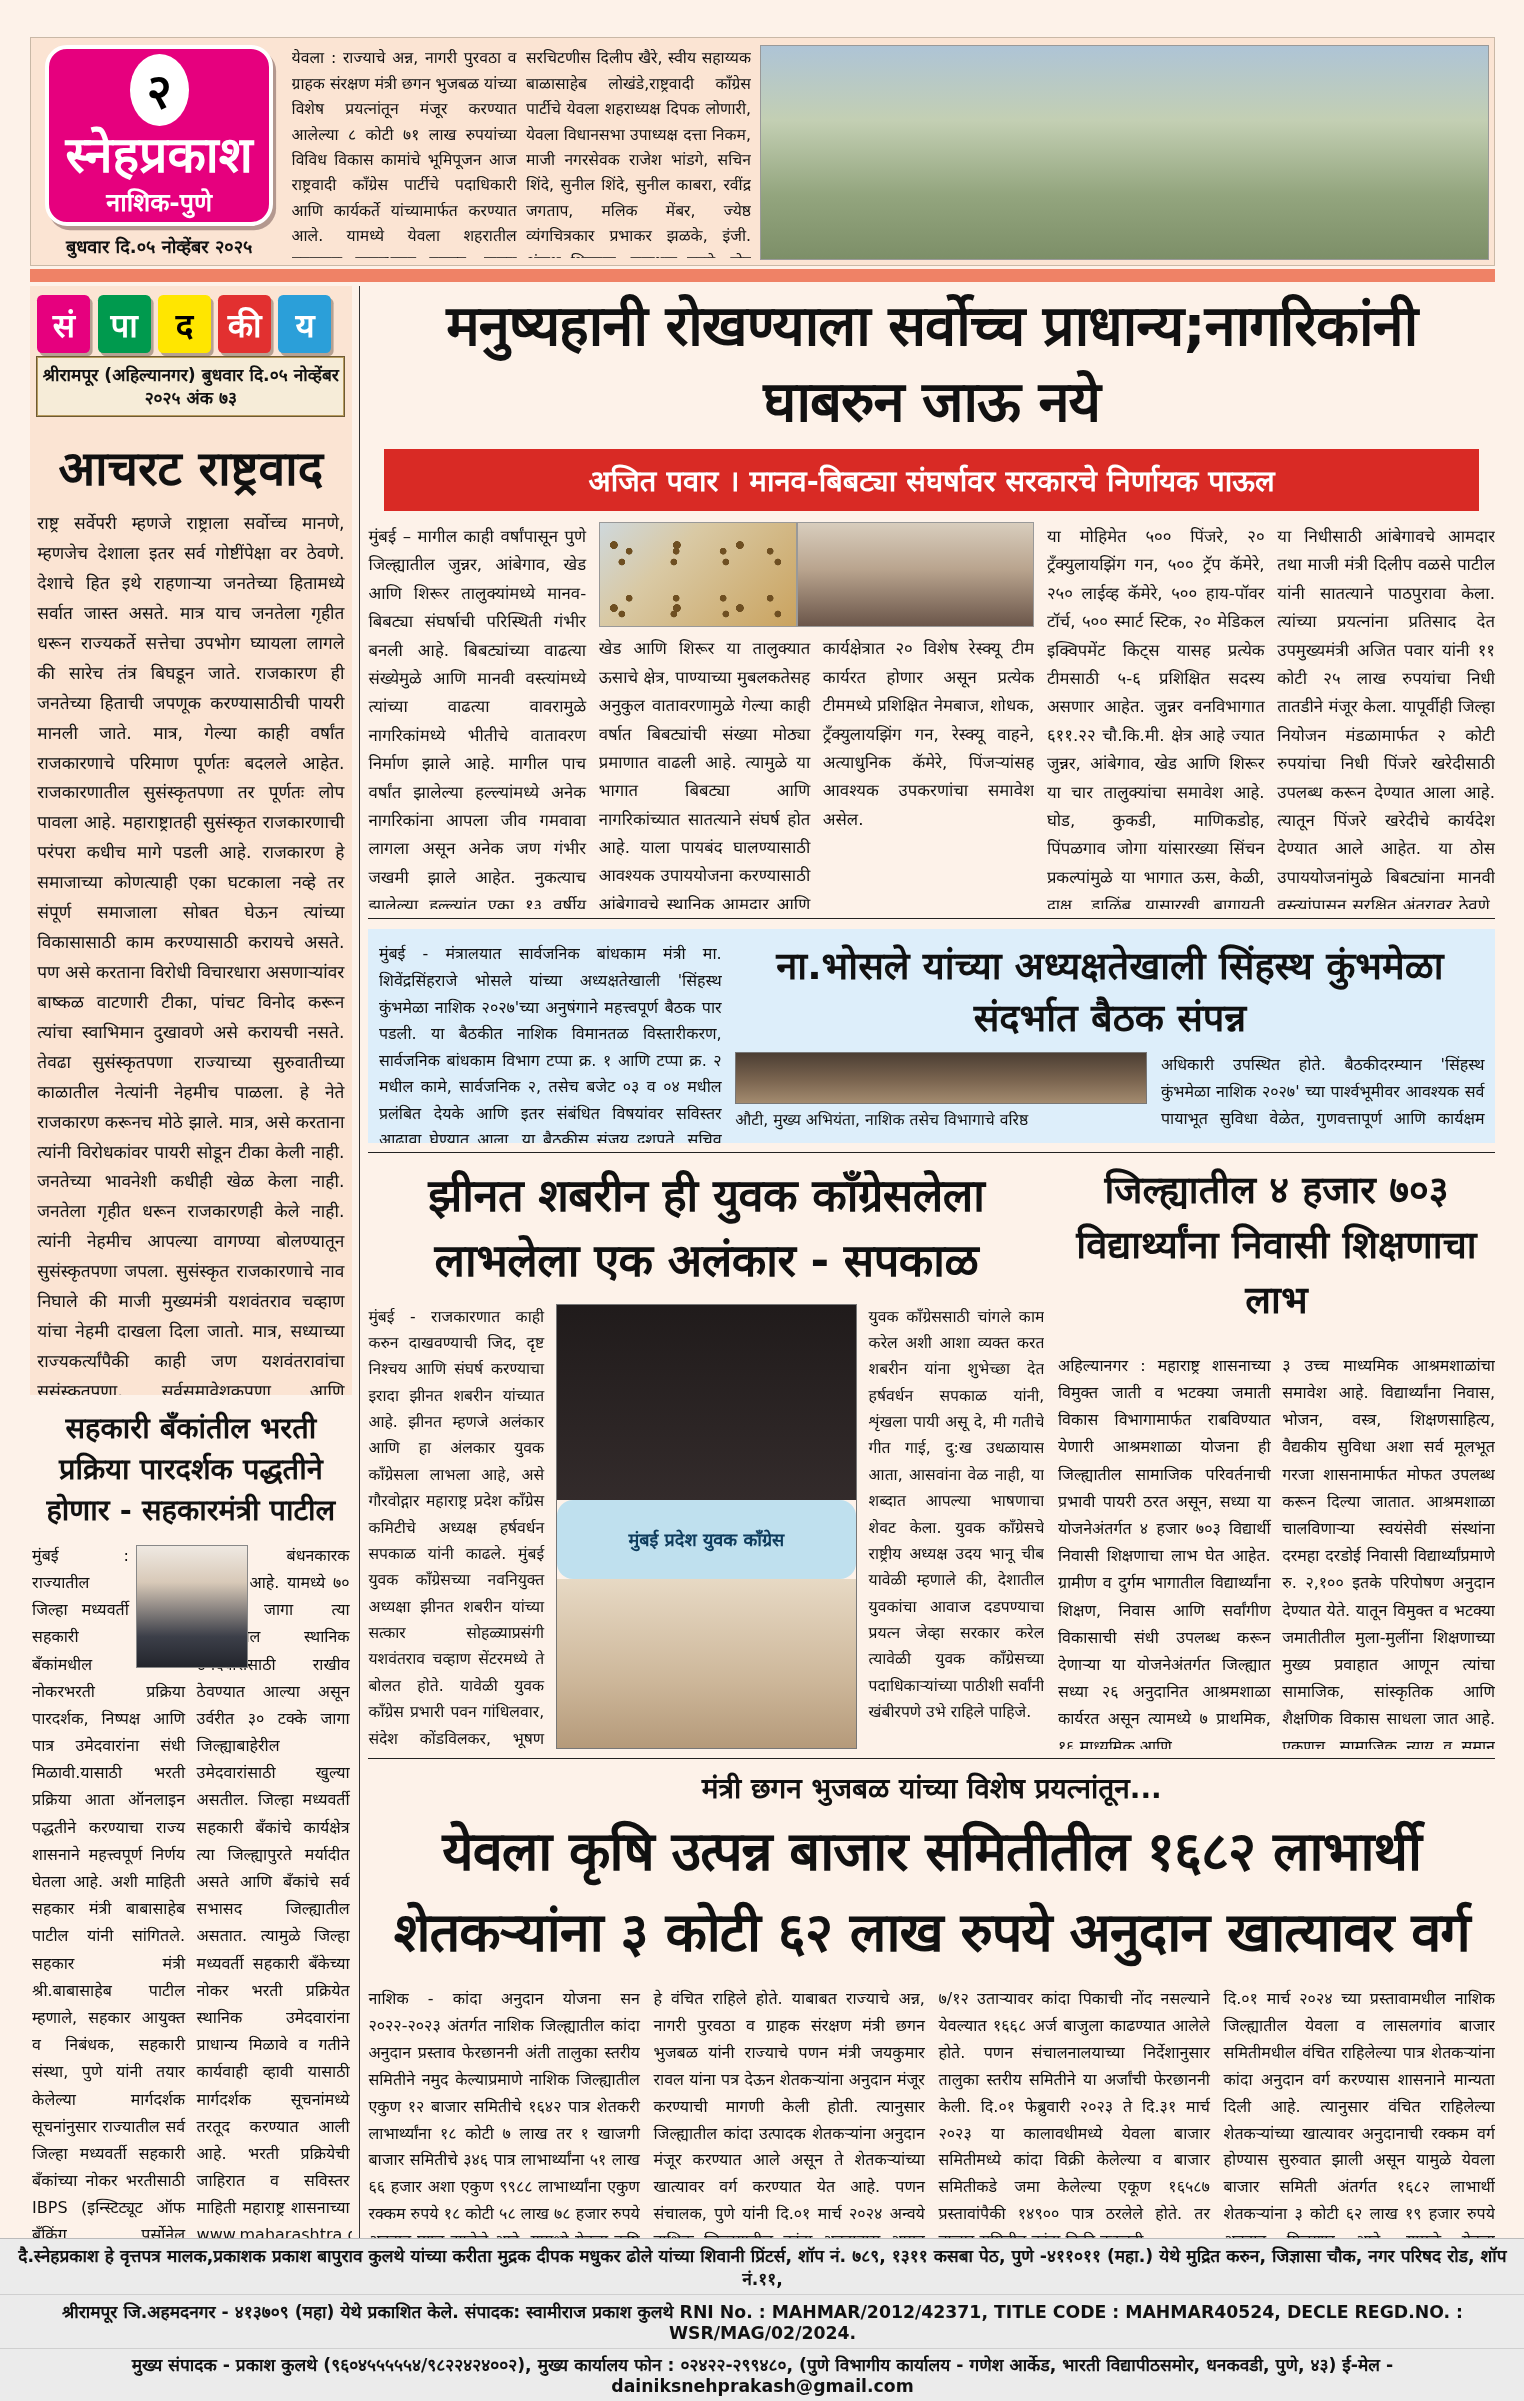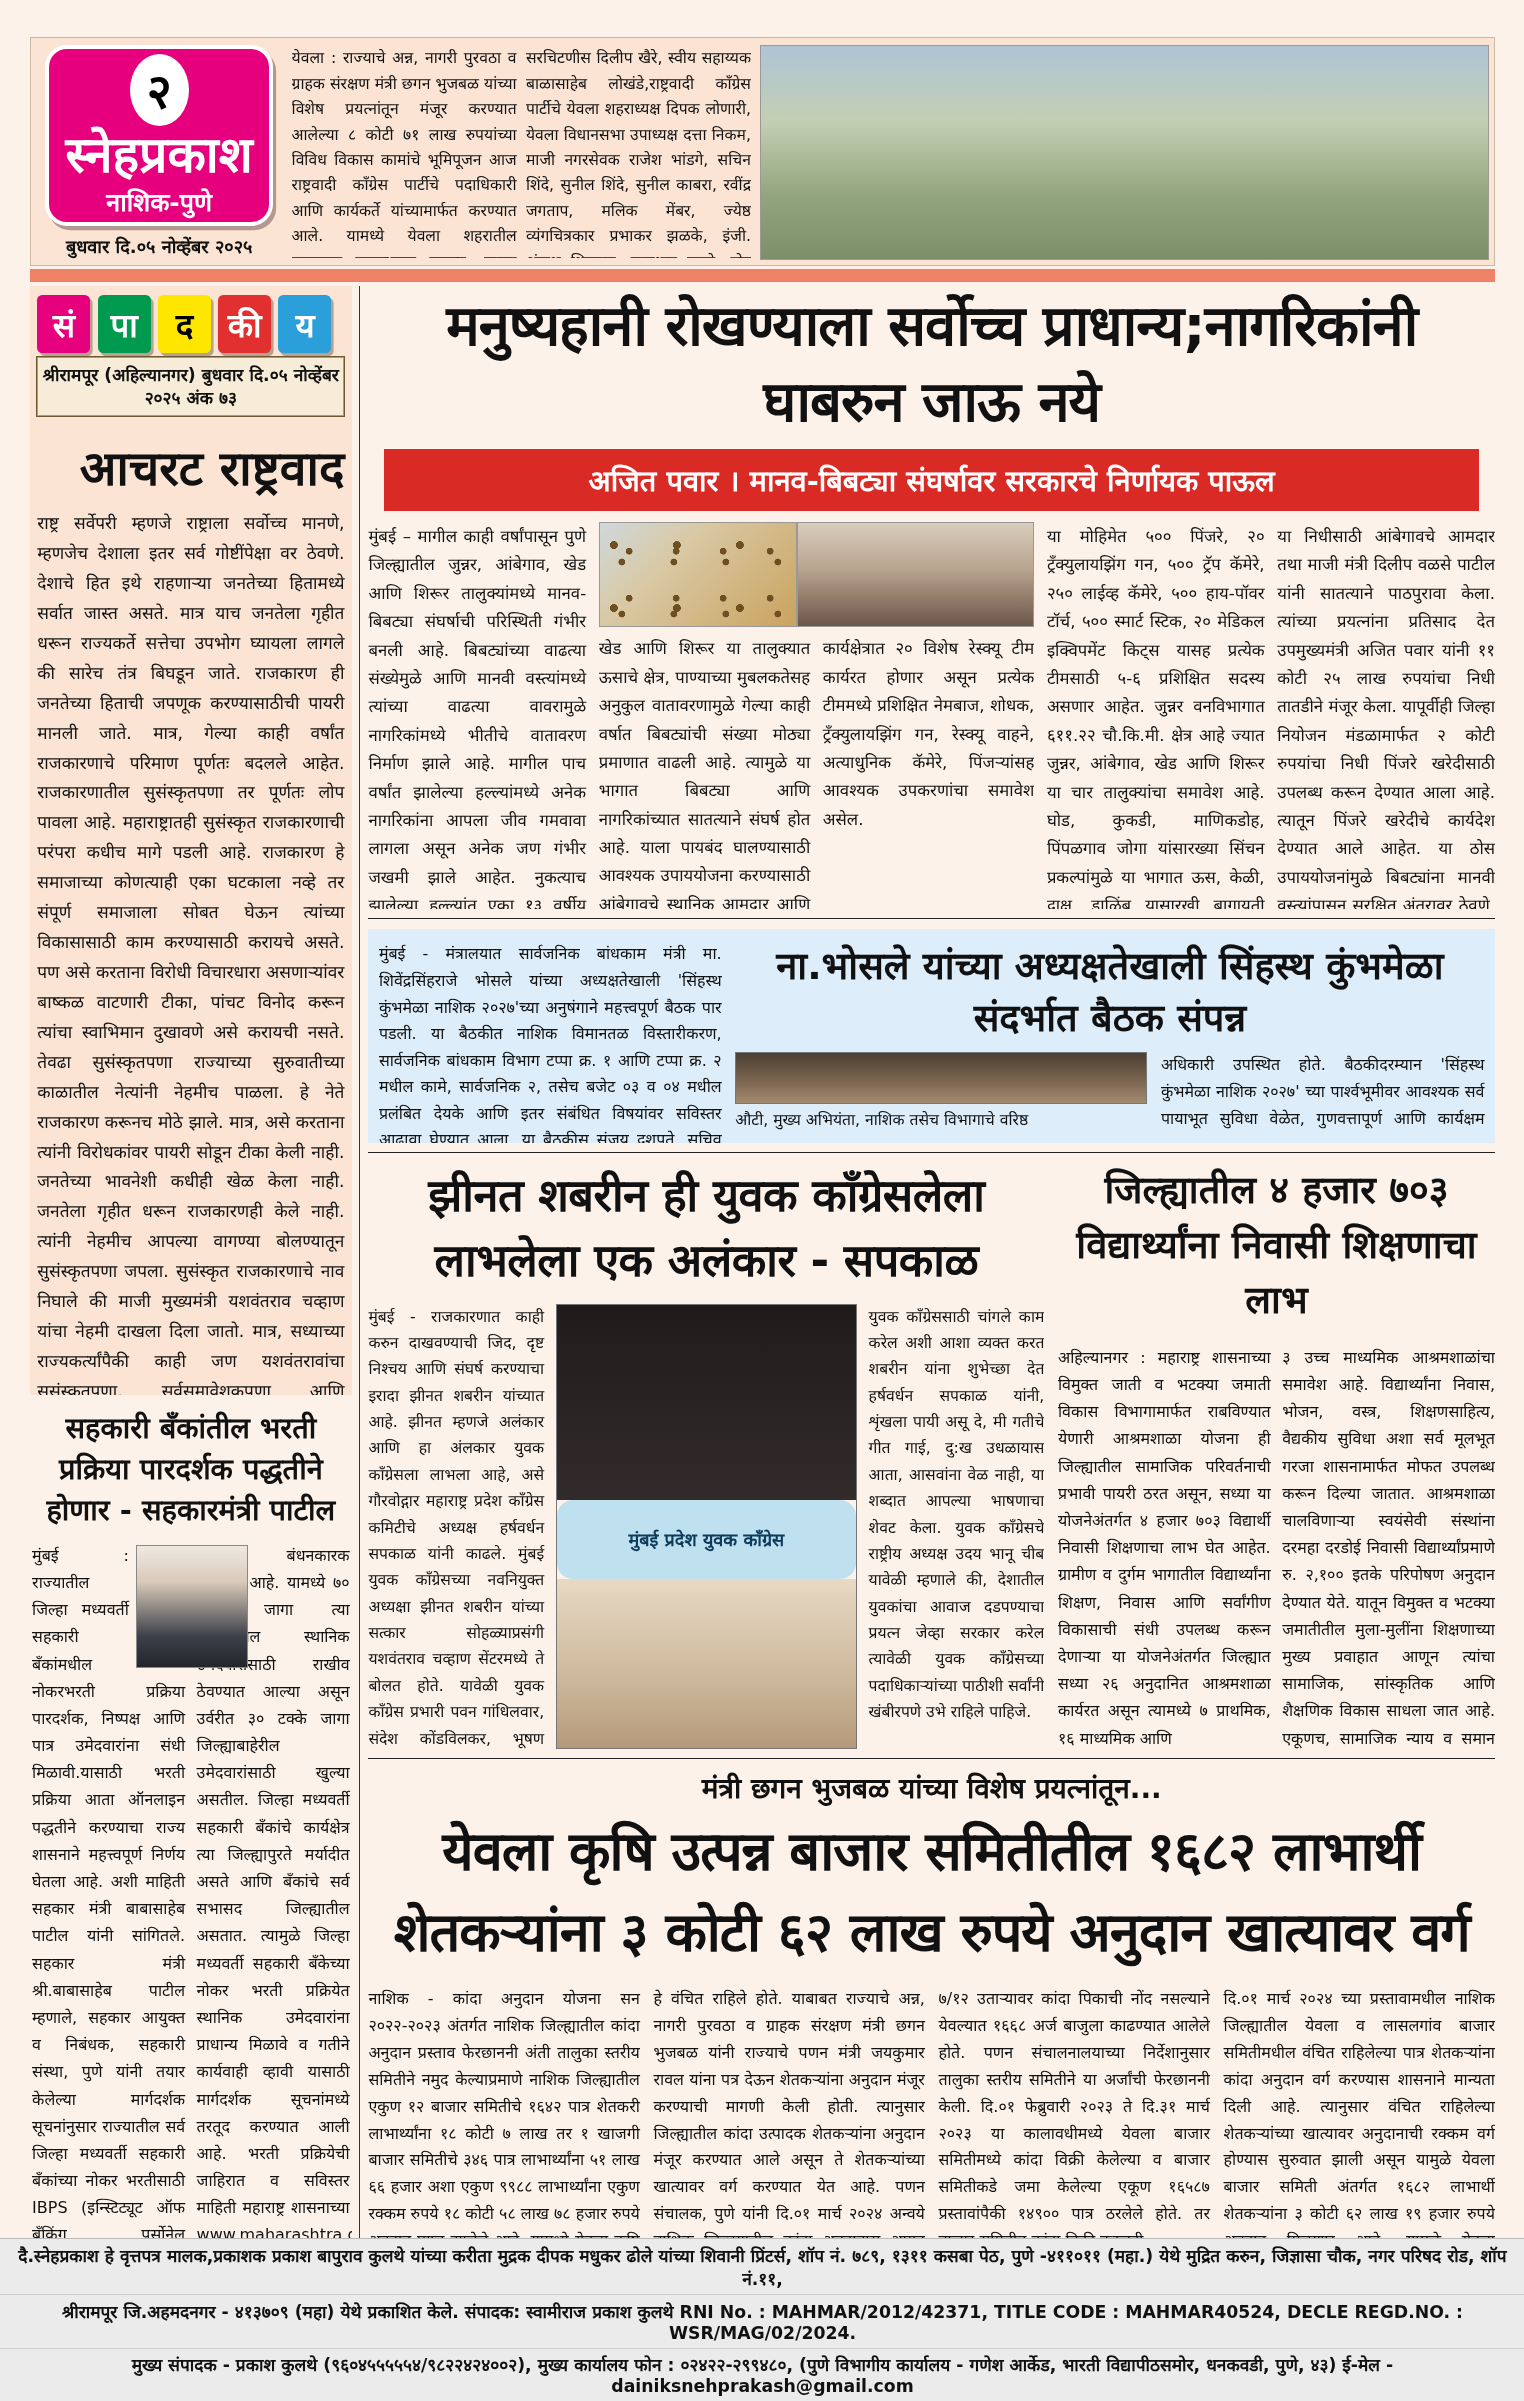--- a/index.html
+++ b/index.html
@@ -25,21 +25,21 @@
   .maingrid{display:flex;margin-top:4.2px;}
   .leftcol{width:330px;border-right:1.6px solid #333;padding-right:7.3px;box-sizing:border-box;}
   .rightcol{flex:1;padding-left:8.4px;min-width:0;}
 
   
   .edit{background:#fbe4d3;padding:9.4px 7.3px;height:1109px;box-sizing:border-box;overflow:hidden;}
   .edtiles{display:flex;gap:7.3px;justify-content:flex-start;}
   .tile{width:53px;height:58px;border-radius:5.2px;display:flex;align-items:center;justify-content:center;font-size:33px;font-weight:bold;color:#fff;box-shadow:2.6px 3.1px 0 rgba(80,60,50,.4);}
   .t0{background:#e6007e}.t1{background:#009a4e}.t2{background:#ffe600;color:#000}.t3{background:#e23030}.t4{background:#2b9fd9}
   .eddateline{margin-top:4px;border:1.6px solid #b79b5e;outline:1px solid #6d5a33;background:#f6ecd8;padding:5.2px 4.2px;font-size:17.3px;font-weight:bold;text-align:center;}
-  .edtitle{font-size:48px;font-weight:bold;text-align:right;margin:18px 0 10.5px 0;}
+  .edtitle{font-size:48px;font-weight:bold;text-align:center;margin:18px 0 10.5px 0;}
   .edbody{font-size:17.3px;line-height:1.73;text-align:justify;}
 
   
   .bank{padding:13.6px 2.1px 0 2.1px;height:884px;box-sizing:border-box;overflow:hidden;}
   .bankhead{font-size:29px;font-weight:bold;text-align:center;line-height:1.4;}
   .bankbody{display:flex;gap:11.5px;margin-top:11.5px;position:relative;}
   .bankcol{flex:1;font-size:16px;line-height:1.7;text-align:justify;min-width:0;}
   .patil{float:right;width:110px;height:121px;margin:3.1px -63px 4.2px 7.3px;position:relative;z-index:2;border:0.5px solid #888;background:linear-gradient(180deg,#efe9e2 0%,#d8c9b8 30%,#3c3f49 75%,#23252c 100%);}
 
   
@@ -73,21 +73,21 @@
   .zee{width:60%;display:flex;flex-direction:column;min-width:0;}
   .zeehead{font-size:45px;font-weight:bold;text-align:center;line-height:1.45;letter-spacing:-0.5px;}
   .zeebody{display:flex;gap:11.5px;flex:1;margin-top:10.5px;overflow:hidden;}
   .zcol{width:26%;font-size:15.7px;line-height:1.68;text-align:justify;}
   .zphoto{flex:1;border:0.5px solid #777;display:flex;flex-direction:column;}
   .zcurtain{height:44%;background:linear-gradient(180deg,#201b1b 0%,#332b2b 100%);}
   .zbanner{height:18%;background:#bfe0ee;display:flex;align-items:center;justify-content:center;font-size:18px;font-weight:bold;color:#0d3b5c;border-radius:16px;}
   .zcrowd{flex:1;background:linear-gradient(180deg,#e7d9c4 0%,#cdb79a 60%,#b59a7a 100%);}
   .hostel{flex:1;display:flex;flex-direction:column;min-width:0;}
   .hostelhead{font-size:38px;font-weight:bold;text-align:center;line-height:1.45;}
-  .hostelbody{display:flex;gap:11.5px;flex:1;margin-top:16px;overflow:hidden;}
+  .hostelbody{display:flex;gap:11.5px;flex:1;margin-top:24px;overflow:hidden;}
   .hcol{flex:1;font-size:16px;line-height:1.7;text-align:justify;min-width:0;}
 
   
   .onion{margin-top:5.2px;}
   .kicker{font-size:28px;font-weight:bold;text-align:center;}
   .onionhead{font-size:54px;font-weight:bold;text-align:center;line-height:1.5;letter-spacing:-1px;margin-top:4.2px;}
   .onioncols{display:flex;gap:13.6px;margin-top:13.6px;height:293px;overflow:hidden;}
   .ocol{flex:1;font-size:16px;line-height:1.68;text-align:justify;min-width:0;}
 
   

